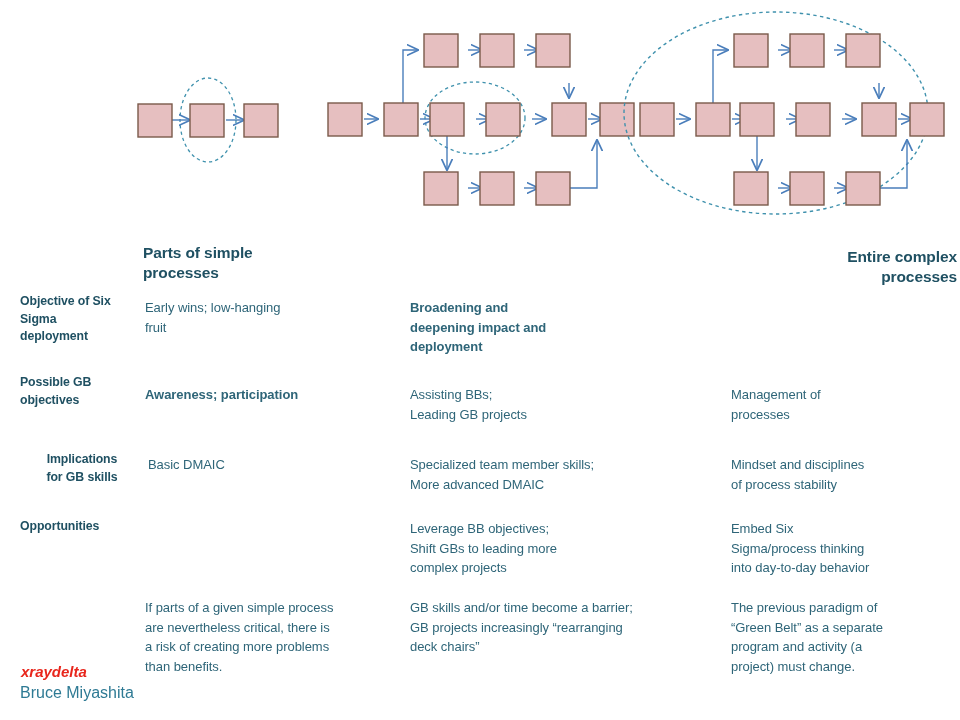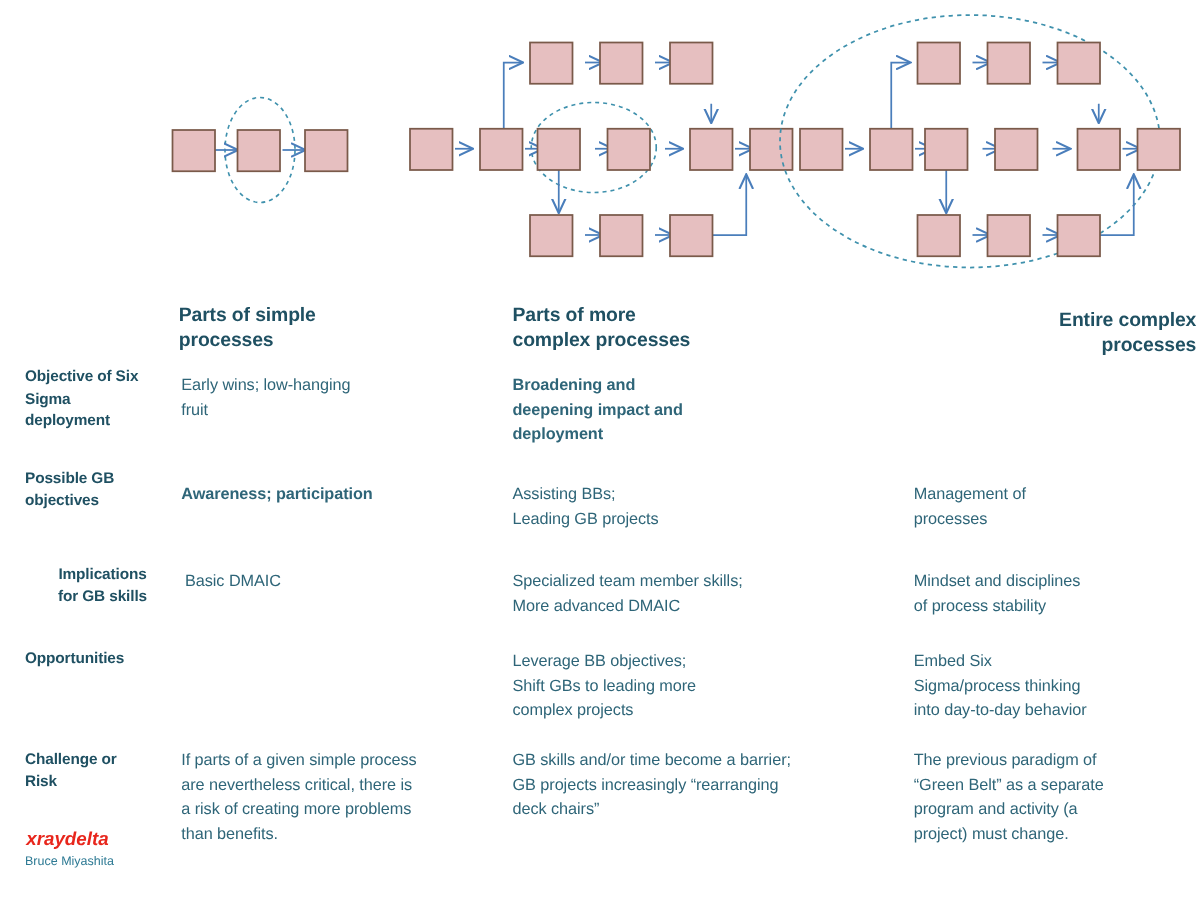--- a/index.html
+++ b/index.html
@@ -58,21 +58,21 @@
     left:21px;top:663px;
     font-style:italic;
     font-weight:bold;
     font-size:15px;
     color:#e8261c;
     letter-spacing:0px;
   }
   .author{
     position:absolute;
     left:20px;top:684px;
-    font-size:10px;
+    font-size:16px;
     color:#2e7a94;
   }
 </style>
 </head>
 <body>
 
 <div class="stage">
 
   <svg class="diagram" style="left:120px;top:60px;" width="180" height="120" viewBox="0 0 180 120">
     <defs>
@@ -169,22 +169,20 @@
     <rect x="244" y="97" width="34" height="33" fill="#e6bfc0" stroke="#7a5a4a" stroke-width="1.4"></rect>
     <rect x="292" y="97" width="34" height="33" fill="#e6bfc0" stroke="#7a5a4a" stroke-width="1.4"></rect>
 
     <rect x="116" y="166" width="34" height="33" fill="#e6bfc0" stroke="#7a5a4a" stroke-width="1.4"></rect>
     <rect x="172" y="166" width="34" height="33" fill="#e6bfc0" stroke="#7a5a4a" stroke-width="1.4"></rect>
     <rect x="228" y="166" width="34" height="33" fill="#e6bfc0" stroke="#7a5a4a" stroke-width="1.4"></rect>
   </svg>
 
   <div class="col-head" id="head-0" style="white-space:pre-line;">Parts of simple
 processes</div>
-  <div class="col-head" id="head-1" style="white-space:pre-line;">Parts of more
-complex processes</div>
   <div class="col-head" id="head-2" style="white-space:pre-line;text-align:right;">Entire complex
 processes</div>
 
   <div class="row-label" style="top:293px;white-space:pre-line;">Objective of Six
 Sigma
 deployment</div>
   <div class="cell" style="left:145px;top:298px;width:260px;">Early wins; low-hanging
 fruit</div>
   <div class="cell" style="left:410px;top:298px;width:300px;font-weight:bold;">Broadening and
 deepening impact and
@@ -207,22 +205,20 @@
 of process stability</div>
 
   <div class="row-label" style="top:518px;white-space:pre-line;">Opportunities</div>
   <div class="cell" style="left:410px;top:519px;width:300px;">Leverage BB objectives;
 Shift GBs to leading more
 complex projects</div>
   <div class="cell" style="left:731px;top:519px;width:230px;">Embed Six
 Sigma/process thinking
 into day-to-day behavior</div>
 
-  <div class="row-label" style="top:599px;white-space:pre-line;">Challenge or
-Risk</div>
   <div class="cell" style="left:145px;top:598px;width:280px;">If parts of a given simple process
 are nevertheless critical, there is
 a risk of creating more  problems
 than benefits.</div>
   <div class="cell" style="left:410px;top:598px;width:320px;">GB skills and/or time  become  a barrier;
 GB projects  increasingly “rearranging
 deck chairs”</div>
   <div class="cell" style="left:731px;top:598px;width:230px;">The previous paradigm of
 “Green Belt” as a separate
 program and activity (a

